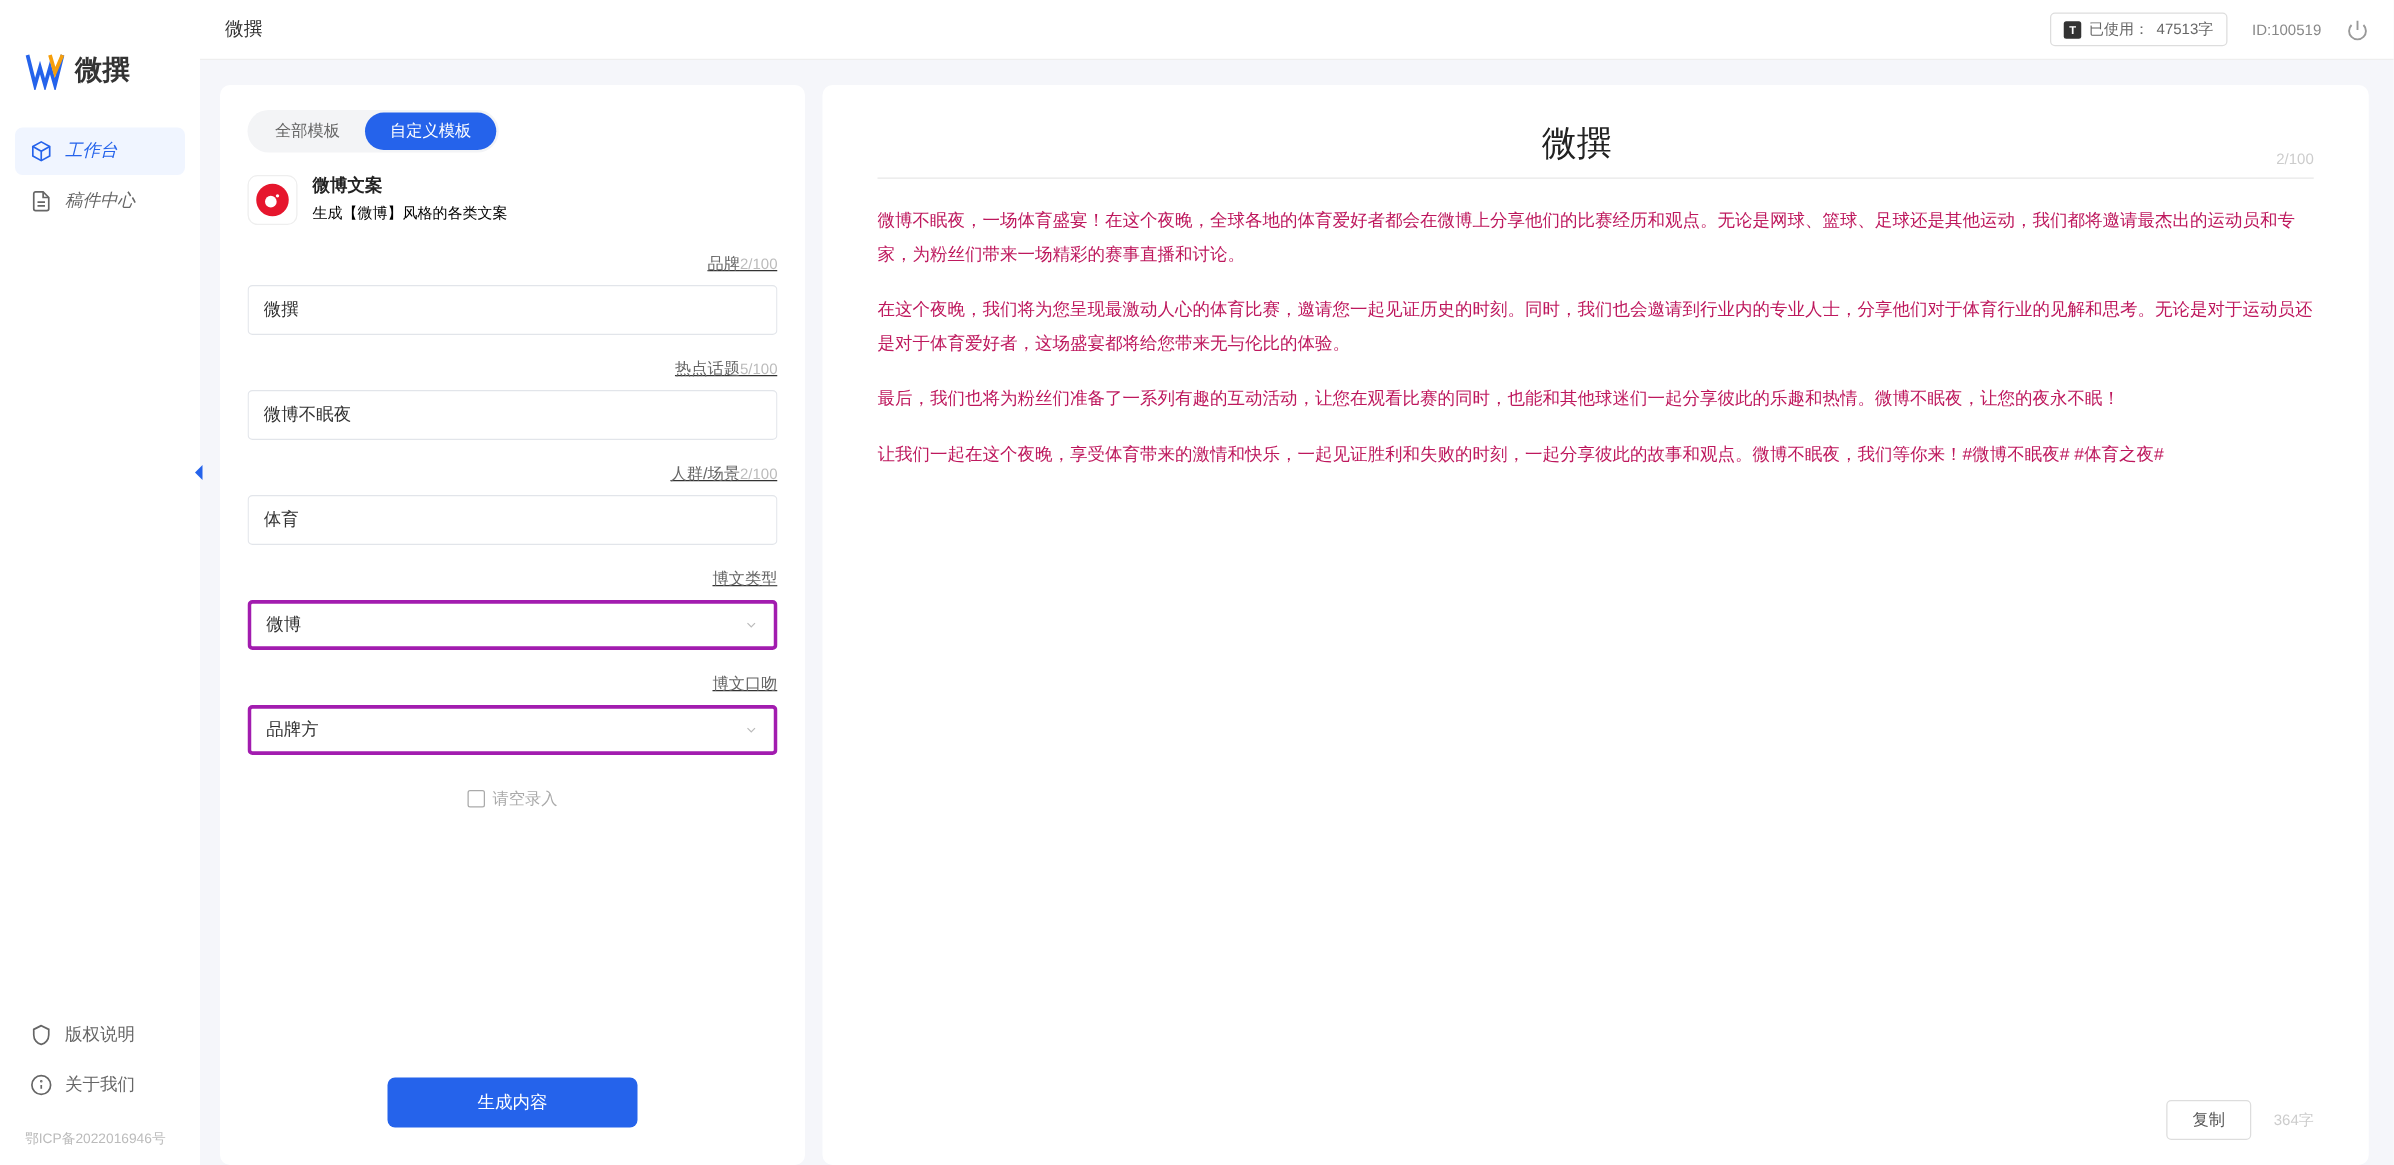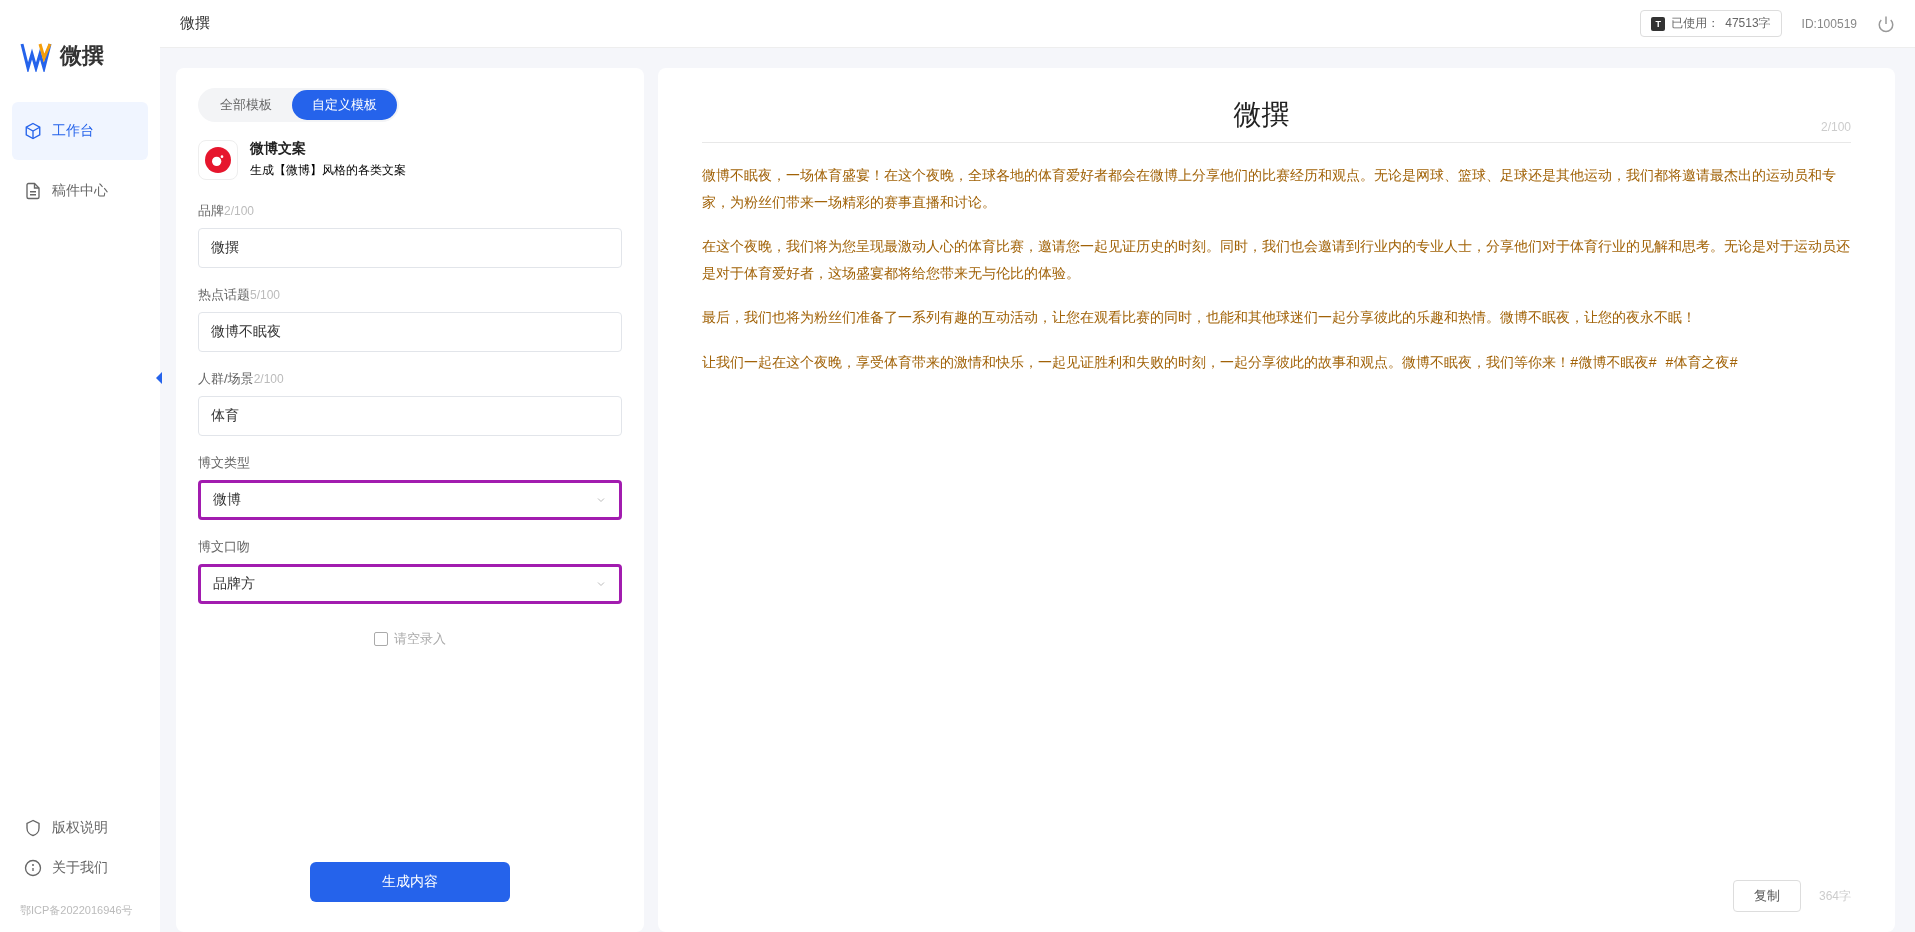--- a/index.html
+++ b/index.html
@@ -11,21 +11,21 @@
       overflow: hidden;
     }
     .app { display: flex; height: 100vh; }
     
     
     .sidebar { width: 160px; background: #fff; display: flex; flex-direction: column; padding-top: 30px; position: relative; }
     .logo { display: flex; align-items: center; gap: 8px; padding: 10px 20px 30px; }
     .logo-icon { width: 32px; height: 32px; }
     .logo-text { font-size: 22px; font-weight: 600; color: #333; }
     .nav { flex: 1; display: flex; flex-direction: column; gap: 2px; padding: 0 12px; }
-    .nav-item { display: flex; align-items: flex-start; gap: 10px; padding: 20px 12px; border-radius: 6px; cursor: pointer; color: #666; }
+    .nav-item { display: flex; align-items: flex-start; gap: 10px; padding: 10px 12px; border-radius: 6px; cursor: pointer; color: #666; font-style: italic; }
     .nav-item.active { color: #2563eb; background: #f0f5ff; }
     .nav-item-icon { width: 18px; height: 18px; flex-shrink: 0; }
     .nav-item-label { font-size: 14px; }
     .sidebar-footer { padding: 0 12px 10px; display: flex; flex-direction: column; gap: 2px; }
     .footer-item { display: flex; align-items: center; gap: 10px; padding: 10px 12px; color: #666; cursor: pointer; }
     .footer-icon { width: 18px; height: 18px; }
     .icp { padding: 6px 20px 14px; font-size: 11px; color: #bbb; }
     .collapse-handle { position: absolute; right: -8px; top: 370px; width: 16px; height: 16px; cursor: pointer; }
     
     
@@ -46,37 +46,37 @@
     .tab { padding: 6px 20px; border-radius: 18px; font-size: 13px; cursor: pointer; color: #666; }
     .tab.active { background: #2563eb; color: #fff; }
     .template-header { display: flex; gap: 12px; align-items: flex-start; margin-bottom: 22px; }
     .template-icon { width: 40px; height: 40px; border-radius: 8px; background: #fff; border: 1px solid #eee; display: flex; align-items: center; justify-content: center; flex-shrink: 0; }
     .weibo-circle { width: 26px; height: 26px; border-radius: 50%; background: #e6162d; display: flex; align-items: center; justify-content: center; color: #fff; font-size: 14px; }
     .template-title { font-size: 14px; font-weight: 600; color: #222; margin-bottom: 4px; }
     .template-desc { font-size: 12px; color: #000000; }
     
     .form { flex: 1; overflow-y: auto; }
     .field { margin-bottom: 18px; }
-    .field-header { display: flex; justify-content: flex-start; align-items: center; margin-bottom: 8px; }
+    .field-header { display: flex; justify-content: flex-end; align-items: center; margin-bottom: 8px; text-decoration: underline; }
     .field-label { font-size: 13px; color: #666; }
     .field-count { font-size: 12px; color: #bbb; }
     .input { width: 100%; height: 40px; border: 1px solid #e2e5ea; border-radius: 4px; padding: 0 12px; font-size: 14px; color: #333; outline: none; }
     .select { width: 100%; height: 40px; border: 3px solid #a21caf; border-radius: 4px; padding: 0 12px; display: flex; align-items: center; justify-content: space-between; cursor: pointer; color: #333; }
     .select-arrow { color: #bbb; }
     .empty-hint { display: flex; align-items: center; justify-content: center; gap: 6px; color: #aaa; font-size: 13px; padding: 8px 0; }
     .square-icon { width: 14px; height: 14px; border: 1.5px solid #aaa; border-radius: 2px; display: inline-block; }
     
     .generate-btn { margin: 20px auto 10px; width: 200px; height: 40px; background: #2563eb; color: #fff; border: none; border-radius: 6px; font-size: 14px; cursor: pointer; display: block; font-family: Liberation Mono, monospace; }
     
     
     .panel-right { flex: 1; background: #fff; border-radius: 8px; padding: 28px 44px 20px; display: flex; flex-direction: column; min-width: 0; }
     .output-title-row { display: flex; align-items: flex-end; border-bottom: 1px solid #e8e8e8; padding-bottom: 8px; margin-bottom: 20px; }
     .output-title { flex: 1; text-align: center; font-size: 28px; font-weight: 400; color: #222; font-family: "Songti SC", SimSun, serif; }
     .output-page { font-size: 12px; color: #ccc; }
-    .output-body { flex: 1; overflow-y: auto; line-height: 1.9; font-size: 14px; color: #a16207; font-family: Liberation Mono, monospace; }
+    .output-body { flex: 1; overflow-y: auto; line-height: 1.9; font-size: 14px; color: #be185d; }
     .output-body p { margin-bottom: 18px; }
     .output-footer { display: flex; justify-content: flex-end; align-items: center; gap: 18px; padding-top: 12px; }
     .copy-btn { border: 1px solid #ddd; background: #fff; padding: 6px 20px; border-radius: 4px; font-size: 13px; cursor: pointer; color: #555; }
     .char-count { font-size: 12px; color: #ccc; }
   </style>
 </head>
 <body>
 
 <div class="app">
 

